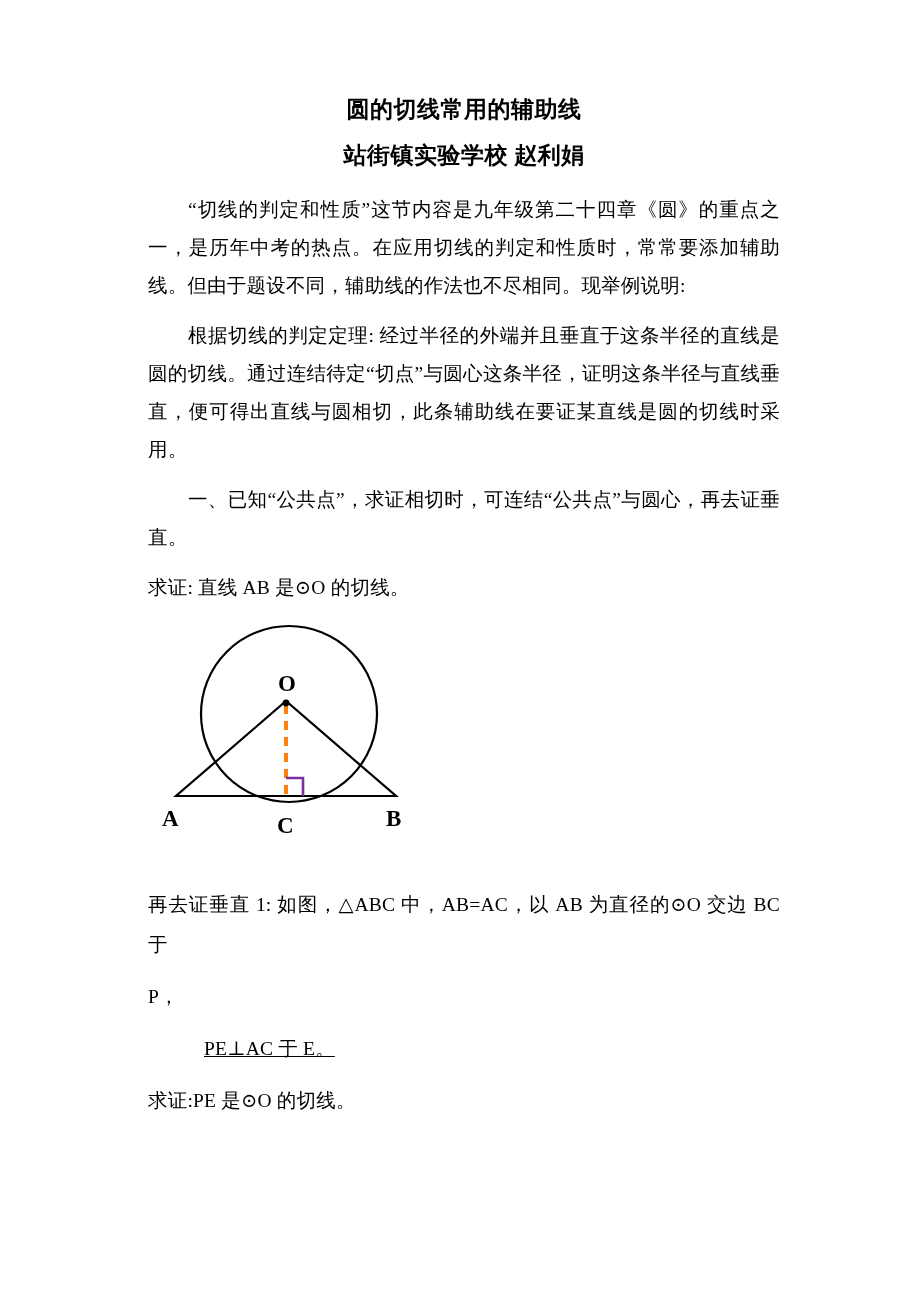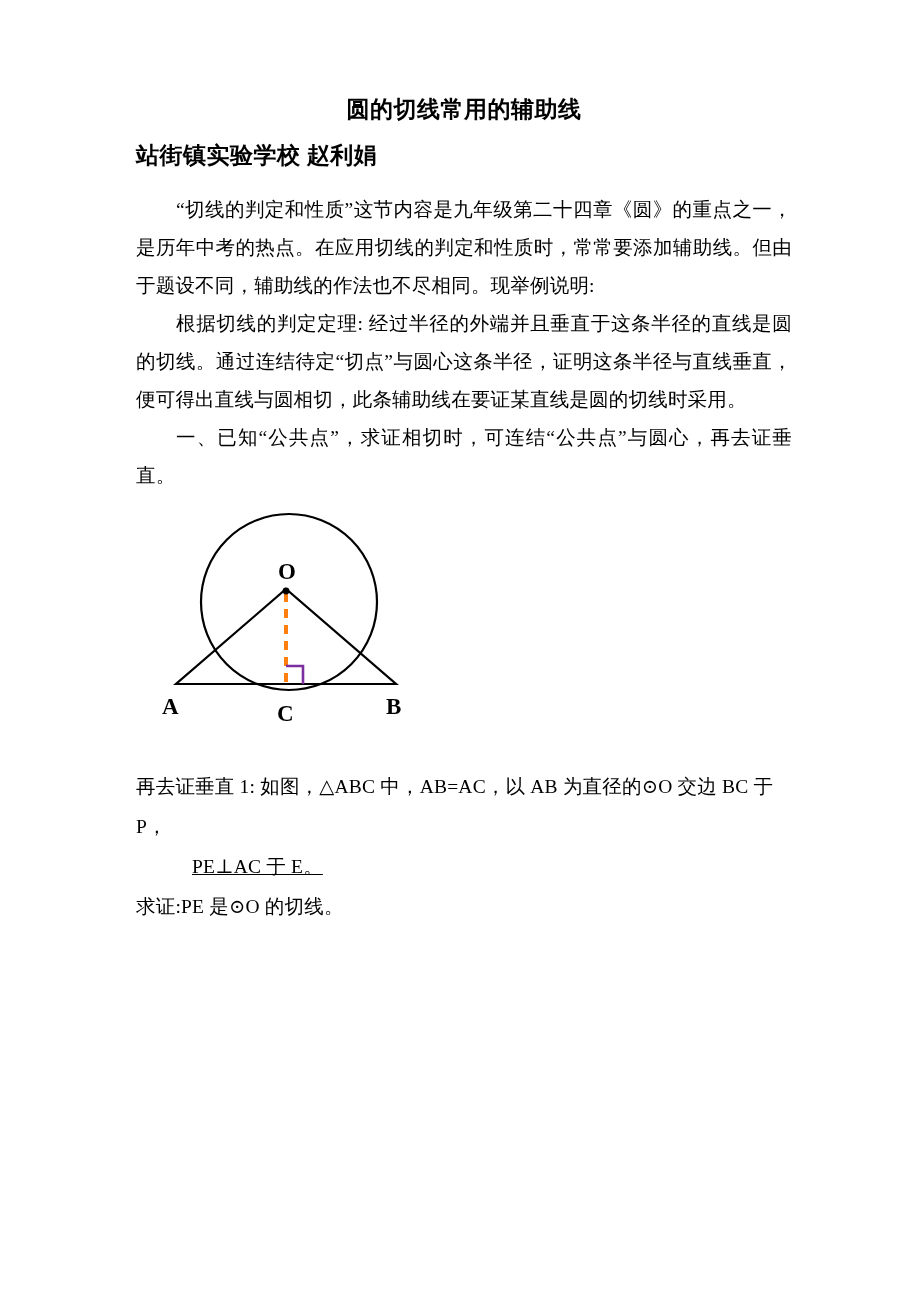--- a/index.html
+++ b/index.html
@@ -26,32 +26,33 @@
   }
   .doc-title {
     text-align: center;
     font-size: 23px;
     font-weight: bold;
     letter-spacing: 0.5px;
     margin: 0 0 18px 0;
     line-height: 1.2;
   }
   .doc-author {
+    text-align: center;
     font-size: 23px;
     font-weight: bold;
     letter-spacing: 0.5px;
     margin: 0 0 22px 0;
     line-height: 1.2;
   }
   .para {
     font-size: 19.5px;
     line-height: 38px;
     text-align: justify;
     text-justify: inter-ideograph;
-    margin: 0;
+    margin: 12px;
     letter-spacing: 0.2px;
   }
   .indent2 {
     text-indent: 40px;
   }
   .indent-small {
     text-indent: 8px;
   }
   .figure-wrap {
     margin: 14px 0 6px 0;
@@ -75,20 +76,21 @@
 
 <div class="page">
 
   <h1 class="doc-title">圆的切线常用的辅助线</h1>
   <div class="doc-author">站街镇实验学校 赵利娟</div>
 
   <p class="para indent2">“切线的判定和性质”这节内容是九年级第二十四章《圆》的重点之一，是历年中考的热点。在应用切线的判定和性质时，常常要添加辅助线。但由于题设不同，辅助线的作法也不尽相同。现举例说明:</p>
   <p class="para indent2">根据切线的判定定理: 经过半径的外端并且垂直于这条半径的直线是圆的切线。通过连结待定“切点”与圆心这条半径，证明这条半径与直线垂直，便可得出直线与圆相切，此条辅助线在要证某直线是圆的切线时采用。</p>
   <p class="para indent2">一、已知“公共点”，求证相切时，可连结“公共点”与圆心，再去证垂直。</p>
 
+  <p class="para">求证: 直线 AB 是⊙O 的切线。</p>
 
   <div class="figure-wrap">
     <svg class="figure-svg" width="330" height="250" viewBox="0 0 330 250" xmlns="http://www.w3.org/2000/svg">
 
       <circle cx="143" cy="93" r="88" fill="none" stroke="#000000" stroke-width="2.2"></circle>
 
       <polygon points="30,175 250,175 140,80" fill="none" stroke="#000000" stroke-width="2.2"></polygon>
 
       <line x1="140" y1="84" x2="140" y2="175" stroke="#ff7f0e" stroke-width="4" stroke-dasharray="9 7" stroke-linecap="butt"></line>
 

